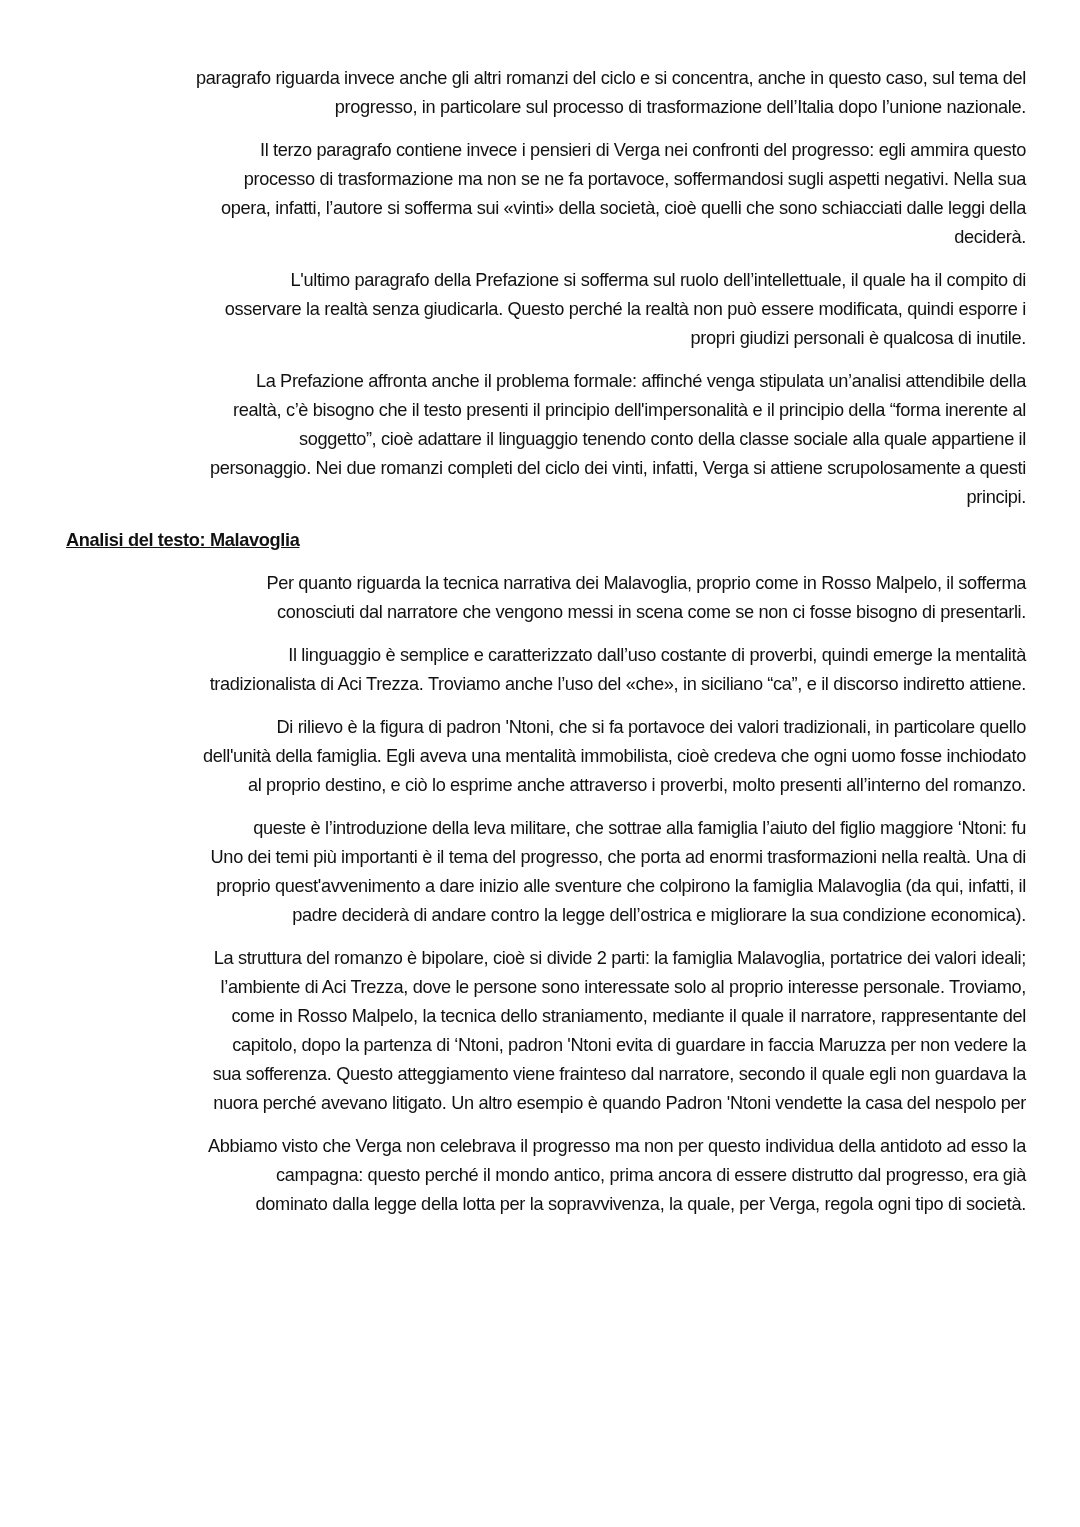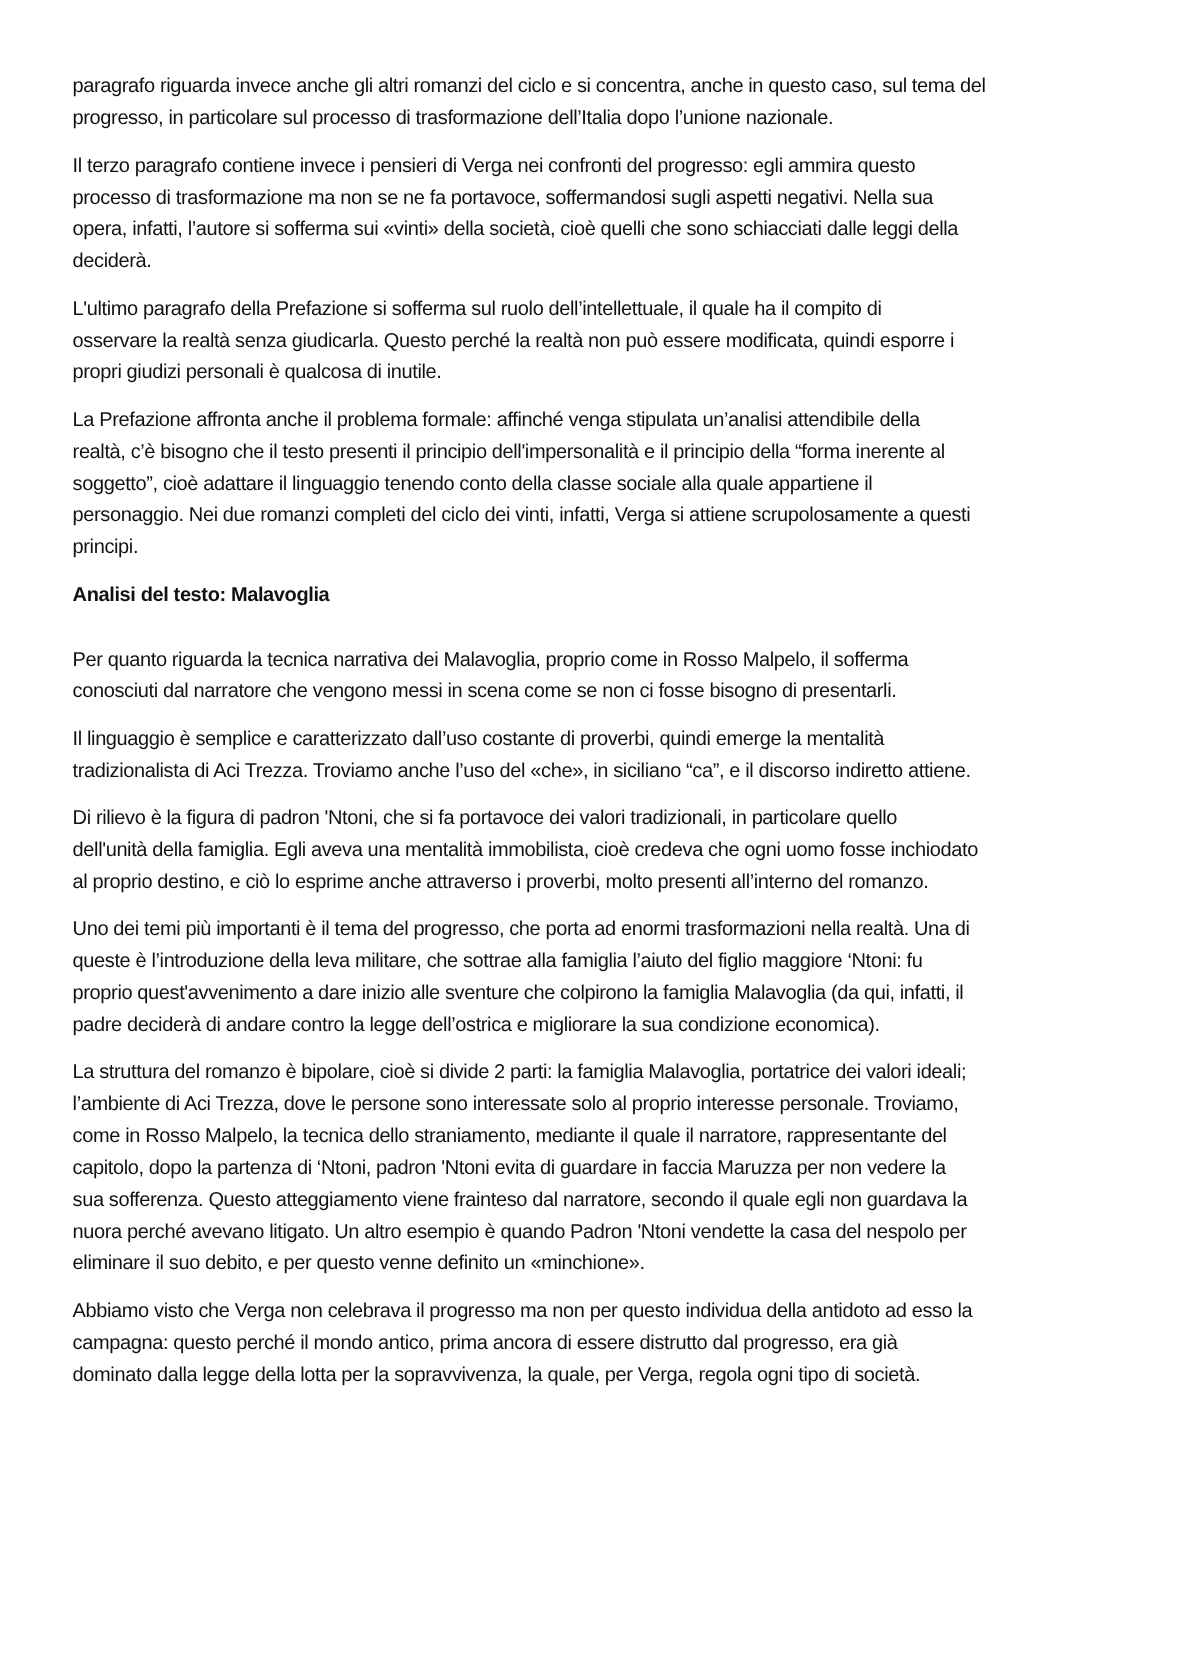--- a/index.html
+++ b/index.html
@@ -5,22 +5,22 @@
     html, body { margin: 0; padding: 0; background: #ffffff; }
     body { width: 1080px; height: 1527px; position: relative; overflow: hidden; }
     .page {
       position: absolute; left: 66px; top: 64px; width: 960px;
       font-family: "Liberation Sans", "DejaVu Sans", sans-serif;
       color: #111111;
       font-size: 18.2px;
       letter-spacing: -0.35px;
     }
     .para { margin: 0 0 14px 0; }
-    .line { display: block; height: 29px; line-height: 29px; white-space: nowrap; }
-    .heading { font-weight: bold; margin: 0 0 30px 0; height: 29px; line-height: 29px; }
+    .line { display: block; height: 29px; line-height: 29px; white-space: nowrap; text-align: right; }
+    .heading { font-weight: bold; margin: 0 0 14px 0; height: 29px; line-height: 29px; text-decoration: underline; }
   </style>
 </head>
 <body>
 
 <div class="page">
 
   <div class="para">
     <span class="line">paragrafo riguarda invece anche gli altri romanzi del ciclo e si concentra, anche in questo caso, sul tema del</span>
     <span class="line">progresso, in particolare sul processo di trasformazione dell’Italia dopo l’unione nazionale.</span>
   </div>
@@ -58,34 +58,33 @@
     <span class="line">tradizionalista di Aci Trezza. Troviamo anche l’uso del «che», in siciliano “ca”, e il discorso indiretto attiene.</span>
   </div>
 
   <div class="para">
     <span class="line">Di rilievo è la figura di padron 'Ntoni, che si fa portavoce dei valori tradizionali, in particolare quello</span>
     <span class="line">dell'unità della famiglia. Egli aveva una mentalità immobilista, cioè credeva che ogni uomo fosse inchiodato</span>
     <span class="line">al proprio destino, e ciò lo esprime anche attraverso i proverbi, molto presenti all’interno del romanzo.</span>
   </div>
 
   <div class="para">
+    <span class="line">queste è l’introduzione della leva militare, che sottrae alla famiglia l’aiuto del figlio maggiore ‘Ntoni: fu</span>
     <span class="line">Uno dei temi più importanti è il tema del progresso, che porta ad enormi trasformazioni nella realtà. Una di</span>
-    <span class="line">queste è l’introduzione della leva militare, che sottrae alla famiglia l’aiuto del figlio maggiore ‘Ntoni: fu</span>
     <span class="line">proprio quest'avvenimento a dare inizio alle sventure che colpirono la famiglia Malavoglia (da qui, infatti, il</span>
     <span class="line">padre deciderà di andare contro la legge dell’ostrica e migliorare la sua condizione economica).</span>
   </div>
 
   <div class="para">
     <span class="line">La struttura del romanzo è bipolare, cioè si divide 2 parti: la famiglia Malavoglia, portatrice dei valori ideali;</span>
     <span class="line">l’ambiente di Aci Trezza, dove le persone sono interessate solo al proprio interesse personale. Troviamo,</span>
     <span class="line">come in Rosso Malpelo, la tecnica dello straniamento, mediante il quale il narratore, rappresentante del</span>
     <span class="line">capitolo, dopo la partenza di ‘Ntoni, padron 'Ntoni evita di guardare in faccia Maruzza per non vedere la</span>
     <span class="line">sua sofferenza. Questo atteggiamento viene frainteso dal narratore, secondo il quale egli non guardava la</span>
     <span class="line">nuora perché avevano litigato. Un altro esempio è quando Padron 'Ntoni vendette la casa del nespolo per</span>
-    <span class="line">eliminare il suo debito, e per questo venne definito un «minchione».</span>
   </div>
 
   <div class="para">
     <span class="line">Abbiamo visto che Verga non celebrava il progresso ma non per questo individua della antidoto ad esso la</span>
     <span class="line">campagna: questo perché il mondo antico, prima ancora di essere distrutto dal progresso, era già</span>
     <span class="line">dominato dalla legge della lotta per la sopravvivenza, la quale, per Verga, regola ogni tipo di società.</span>
   </div>
 
 </div>
 

